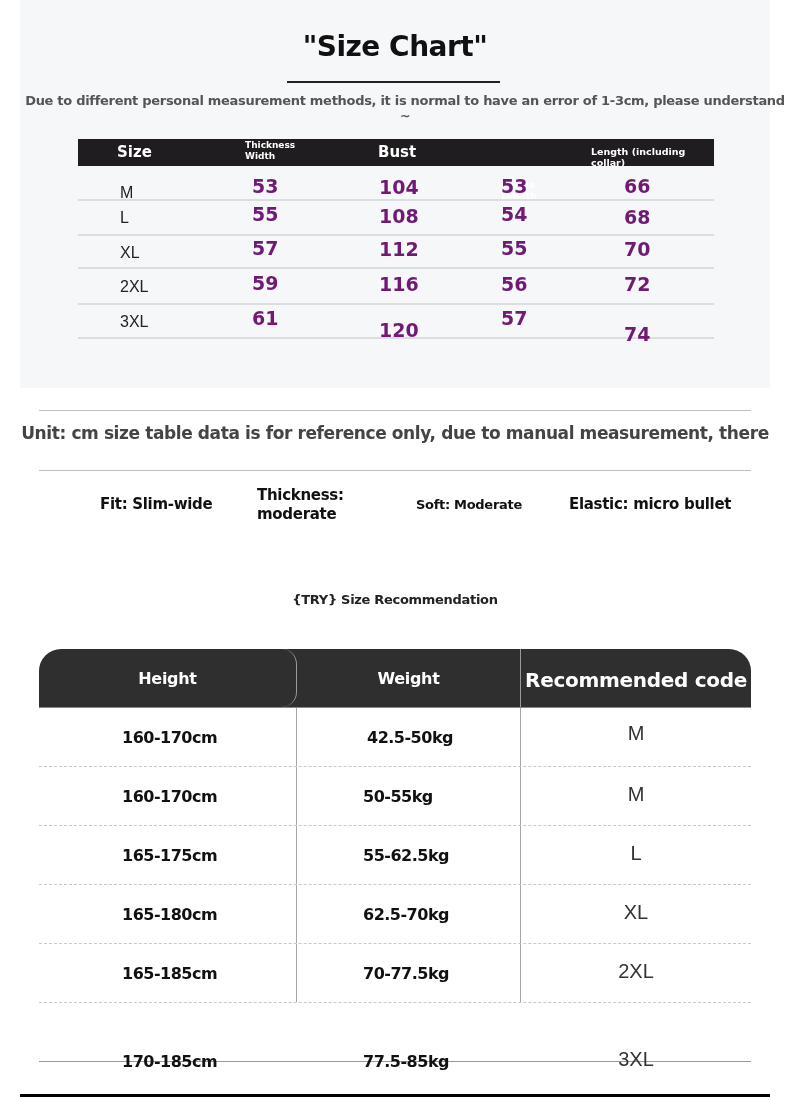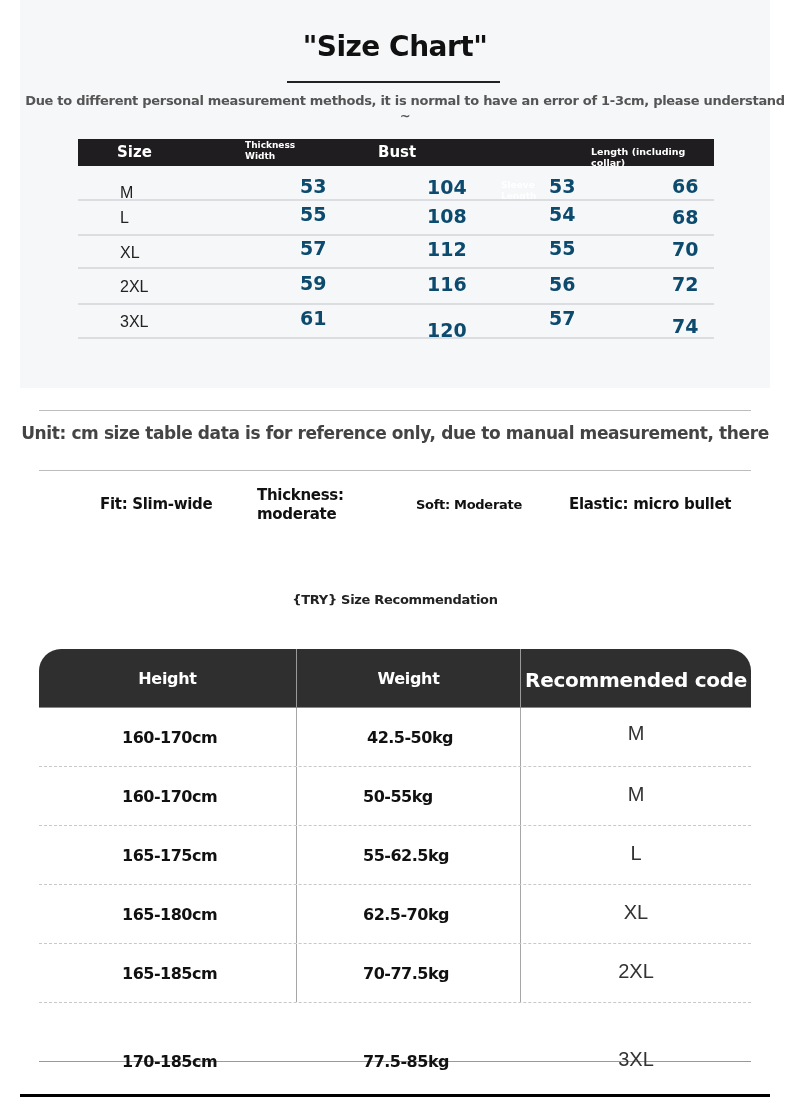--- a/index.html
+++ b/index.html
@@ -17,37 +17,37 @@
   .sh-size { left: 39px; top: 4px; font-size: 15px; }
   .sh-shoulder { left: 167px; top: 1px; font-size: 9px; line-height: 11px; }
   .sh-bust { left: 300px; top: 4px; font-size: 15px; }
   .sh-sleeve { left: 423px; top: 1px; font-size: 9px; line-height: 11px; margin-top: 40px; }
   .sh-length { left: 513px; top: 7px; font-size: 9.5px; }
 
   .size-row { position: relative; height: 35px; border-bottom: 2px solid #dcdde0; }
   .size-row:first-of-type { height: 43px; }
   .size-row span { position: absolute; }
   .cell-size { left: 42px; font-size: 16px; font-weight: normal; color: #222; }
-  .cell-num { font-size: 19px; font-weight: bold; color: #0c4a6e; font-family: "DejaVu Sans", sans-serif; margin-left: 48px; }
+  .cell-num { font-size: 19px; font-weight: bold; color: #701a75; font-family: "DejaVu Sans", sans-serif; }
   .c-sh { left: 174px; }
   .c-bust { left: 301px; }
   .c-sleeve { left: 423px; }
   .c-len { left: 546px; }
 
   .rule { position: absolute; left: 39px; width: 712px; height: 1px; background: #bdbdbd; }
   .unit-note { position: absolute; left: 0; top: 423px; width: 790px; text-align: center; font-size: 17px; font-weight: bold; color: #444; line-height: 20px; font-family: "DejaVu Sans", sans-serif; letter-spacing: -0.4px; }
 
   .attr { position: absolute; font-weight: bold; color: #111; font-family: "DejaVu Sans", sans-serif; letter-spacing: -0.3px; }
 
   .rec-title { position: absolute; left: 0; top: 592px; width: 790px; text-align: center; font-size: 13px; font-weight: bold; color: #222; font-family: "DejaVu Sans", sans-serif; letter-spacing: -0.3px; }
 
   .rec-table { position: absolute; left: 39px; top: 649px; width: 712px; }
   .rec-head { height: 59px; background: #2f2f2f; border-radius: 22px 22px 0 0; display: flex; color: #fff; border-bottom: 1px solid #888; }
   .rec-head div { display: flex; align-items: center; justify-content: center; font-weight: bold; font-family: "DejaVu Sans", sans-serif; letter-spacing: -0.3px; }
-  .rh-height { width: 258px; font-size: 16px; border-right: 1px solid #999; }
+  .rh-height { width: 258px; font-size: 16px; border-right: 1px solid #999; border-radius: 15px; }
   .rh-weight { width: 224px; font-size: 16px; border-right: 1px solid #999; }
   .rh-code { flex: 1; font-size: 20px; padding-top: 4px; text-align: right; }
 
   .rec-row { position: relative; height: 59px; display: flex; border-bottom: 1px dashed #c8c8c8; }
   .rec-row:last-child { border-bottom: 1px solid #999; align-items: center; }
   .rec-row > div { position: relative; }
   .rc-height { width: 258px; border-right: 1px solid #a6a6a6; text-decoration: underline; }
   .rc-weight { width: 224px; border-right: 1px solid #a6a6a6; }
   .rc-code { flex: 1; }
   .rc-height span { position: absolute; left: 83px; top: 20px; font-size: 16px; font-weight: bold; font-family: "DejaVu Sans", sans-serif; letter-spacing: -0.5px; }
@@ -100,21 +100,21 @@
     <span class="cell-num c-sh" style="top:3px">59</span>
     <span class="cell-num c-bust" style="top:4px">116</span>
     <span class="cell-num c-sleeve" style="top:4px">56</span>
     <span class="cell-num c-len" style="top:4px">72</span>
   </div>
   <div class="size-row" style="height:34px">
     <span class="cell-size" style="top:8px">3XL</span>
     <span class="cell-num c-sh" style="top:2px">61</span>
     <span class="cell-num c-bust" style="top:14px">120</span>
     <span class="cell-num c-sleeve" style="top:2px">57</span>
-    <span class="cell-num c-len" style="top:10px">74</span>
+    <span class="cell-num c-len" style="top:18px">74</span>
   </div>
 </div>
 
 <div class="rule" style="top:410px"></div>
 <div class="unit-note">
   <div>Unit: cm size table data is for reference only, due to manual measurement, there</div>
 </div>
 <div class="rule" style="top:470px"></div>
 
 <div class="attr" style="left:100px; top:495px; font-size:15px;">Fit: Slim-wide</div>

